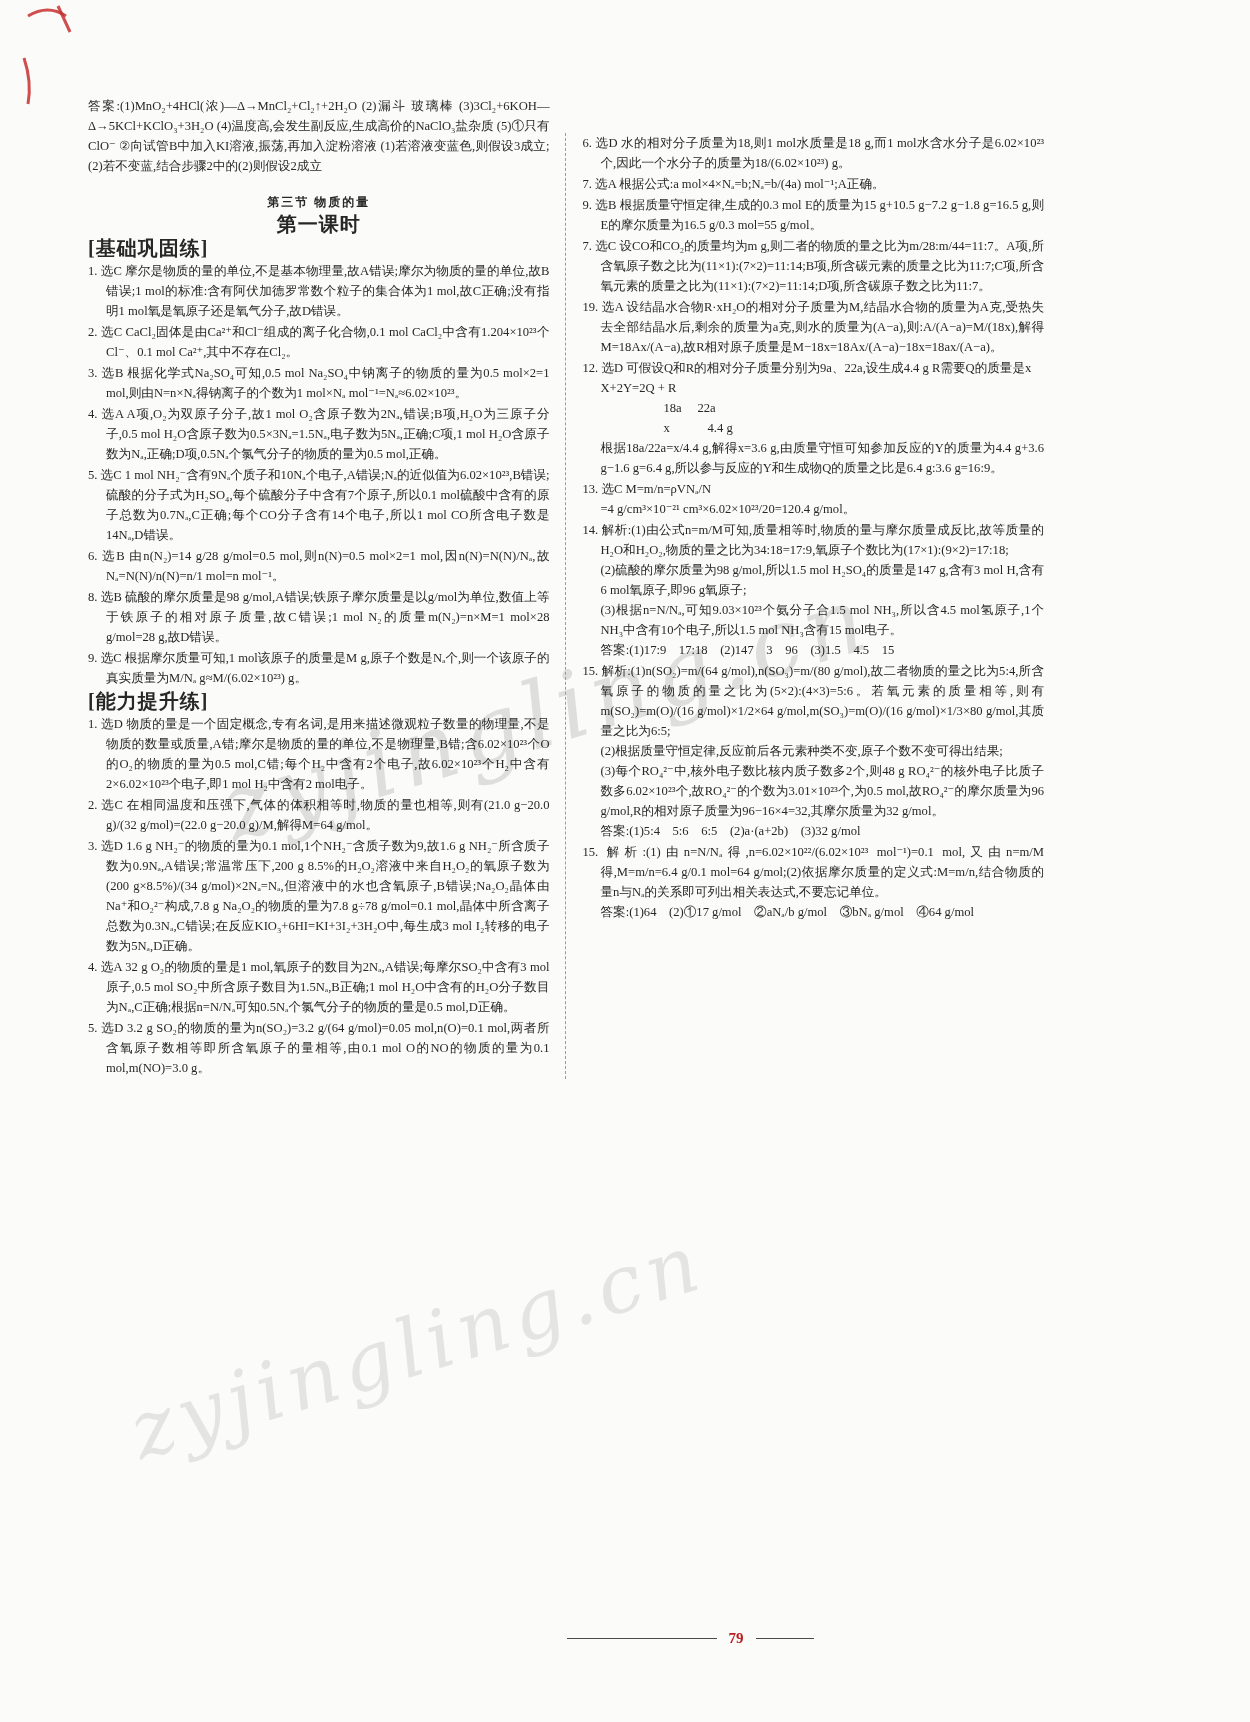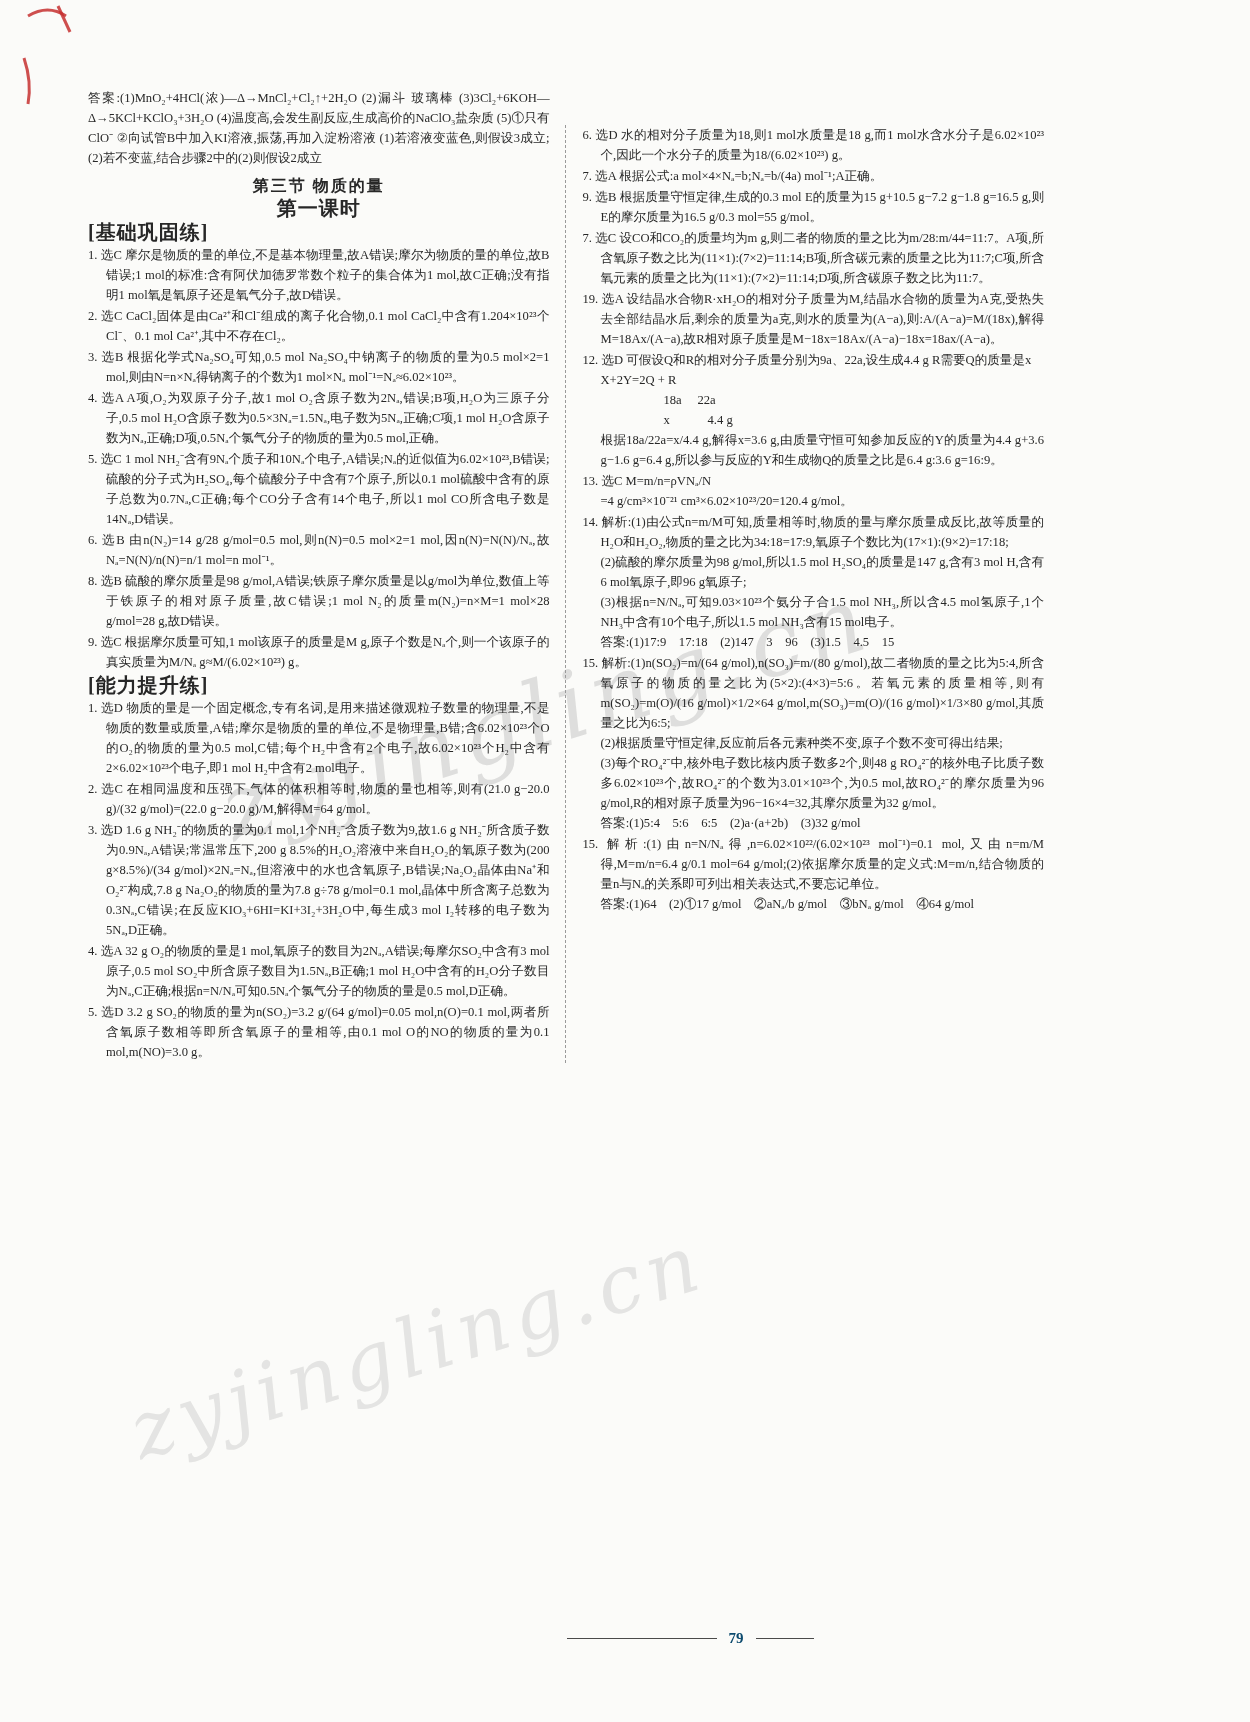--- a/index.html
+++ b/index.html
@@ -21,54 +21,54 @@
     font-family:"DejaVu Serif",serif;
     letter-spacing:6px;
     pointer-events:none;
     white-space:nowrap;
     transform:rotate(-17deg);
     font-style:italic;
   }
   .wm1{top:660px;left:210px;font-size:92px;color:rgba(110,110,110,0.20);}
   .wm2{top:1300px;left:120px;font-size:80px;color:rgba(110,110,110,0.16);}
   .content{
-    position:absolute;top:88px;left:88px;width:956px;
-    display:flex;align-items:stretch;font-family:Liberation Serif, serif;
+    position:absolute;top:96px;left:88px;width:956px;
+    display:flex;align-items:stretch;
   }
   .col{font-size:12.6px;line-height:20px;text-align:justify;}
   .col-left{width:462px;padding-right:15px;}
   .col-right{width:462px;border-left:1px dashed #9a9a9a;padding-left:17px;margin-top:37px;}
   p.item{
     margin:0 0 1px 0;
     padding-left:18px;
     text-indent:-18px;
   }
   p.answer-block{padding-left:0;text-indent:0;margin-bottom:4px;}
   .num{display:inline;}
   .txt{white-space:pre-line;}
   .sec-title{
-    margin:8px 0 2px 0;
-    font-size:16px;font-weight:bold;text-align:center;letter-spacing:2px;
+    margin:16px 0 2px 0;
+    font-size:12px;font-weight:bold;text-align:center;letter-spacing:2px;
   }
   .sec-sub{
     margin:0 0 4px 0;
     font-size:20px;font-weight:bold;text-align:center;letter-spacing:1px;
   }
   .group-header{
     font-size:20px;font-weight:bold;
     margin:3px 0 3px 0;letter-spacing:1px;
   }
   .footer{
     position:absolute;top:1630px;left:470px;width:440px;
     display:flex;align-items:center;justify-content:center;gap:12px;
   }
   .fline{display:inline-block;height:0;border-top:1.6px solid #4a4a4a;}
   .fline-l{width:150px;}
   .fline-r{width:58px;}
-  .pnum{font-size:15px;font-weight:bold;color:#0c4a6e;}
+  .pnum{font-size:15px;font-weight:bold;color:#b91c1c;}
 </style>
 </head>
 <body>
 
 <div class="page">
 
   <svg class="red-marks" width="140" height="140" viewBox="0 0 140 140">
     <path d="M28 16 q20 -12 38 0" stroke="#c63030" stroke-width="3" fill="none" opacity="0.85"></path>
     <path d="M58 6 l12 26" stroke="#c63030" stroke-width="3" fill="none" opacity="0.85"></path>
     <path d="M24 58 q8 24 4 46" stroke="#c63030" stroke-width="3" fill="none" opacity="0.85"></path>

